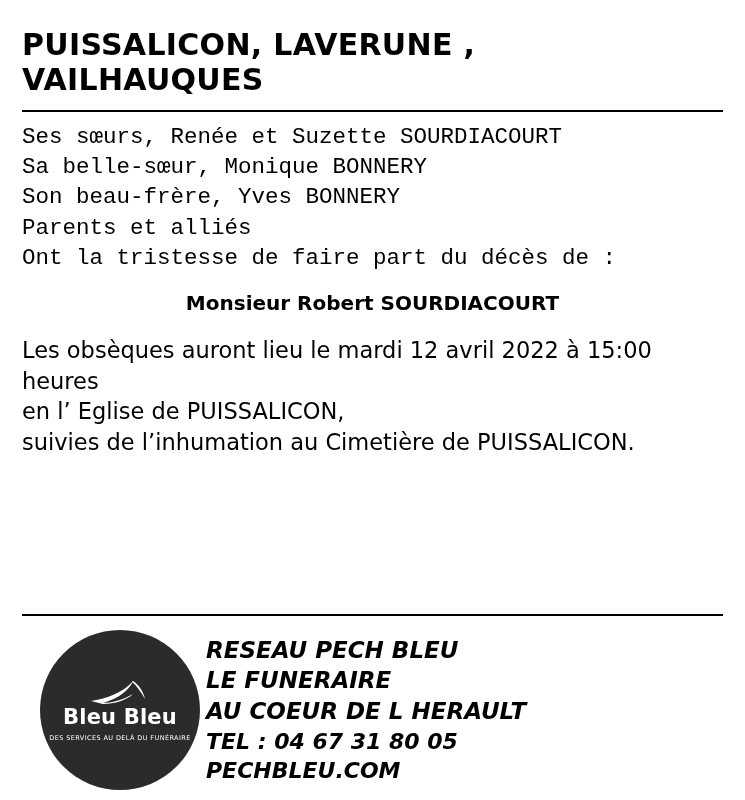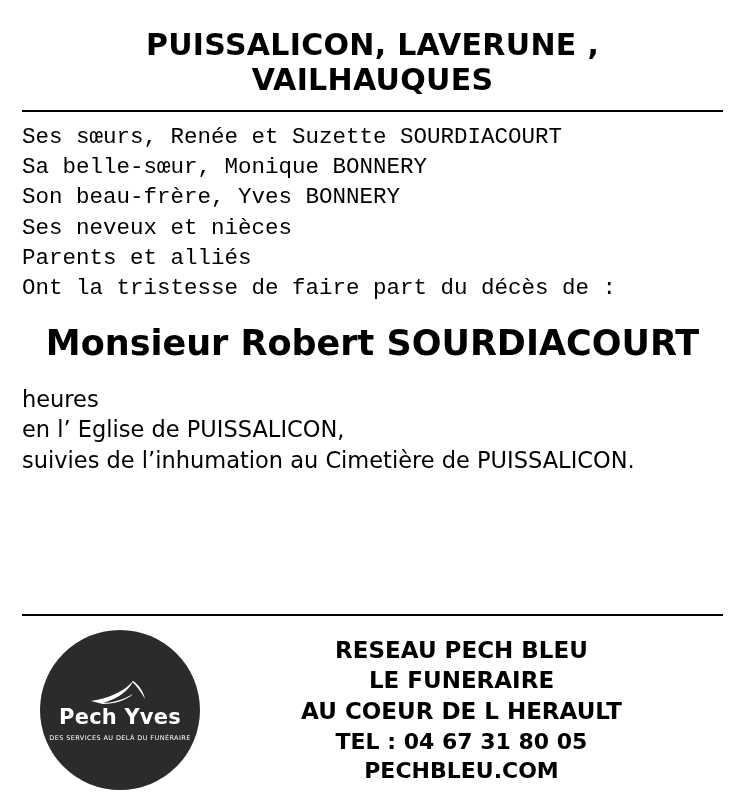--- a/index.html
+++ b/index.html
@@ -22,21 +22,20 @@
     display: flex;
     flex-direction: column;
   }
   .headline {
     font-size: 30px;
     font-weight: bold;
     line-height: 1.16;
     letter-spacing: 0.3px;
     margin: 6px 0 12px 0;
     text-transform: uppercase;
-    text-align: center;
   }
   .rule {
     border: 0;
     border-top: 2px solid #000;
     margin: 0;
     width: 100%;
   }
   .rule.thin {
     border-top-width: 2px;
   }
@@ -47,21 +46,21 @@
     font-family: Liberation Mono, monospace;
   }
   .family div {
     white-space: nowrap;
   }
   .deceased-block {
     text-align: center;
     margin-top: 18px;
   }
   .deceased-name {
-    font-size: 35px;
+    font-size: 20px;
     font-weight: bold;
     line-height: 1.2;
   }
   .deceased-age {
     font-size: 22px;
     font-weight: bold;
     font-style: italic;
     margin-top: 4px;
   }
   .ceremony {
@@ -110,21 +109,22 @@
   }
   .logo-tag {
     font-size: 6.5px;
     letter-spacing: 0.4px;
     margin-top: 6px;
     text-align: center;
     text-transform: uppercase;
   }
   .agency {
     flex: 1 1 auto;
-    text-align: center;
+    text-align: left;
+    font-style: italic;
     font-weight: bold;
     line-height: 1.33;
     padding-left: 6px;
     padding-right: 6px;
   }
   .agency .l1 { font-size: 23px; }
   .agency .l2 { font-size: 23px; }
   .agency .l3 { font-size: 23px; }
   .agency .l4 { font-size: 22px; }
   .agency .l5 { font-size: 22px; }
@@ -135,46 +135,46 @@
 <div class="notice">
 
   <div class="headline">PUISSALICON, LAVERUNE , VAILHAUQUES</div>
 
   <hr class="rule">
 
   <div class="family">
     <div>Ses sœurs, Renée et Suzette SOURDIACOURT</div>
     <div>Sa belle-sœur, Monique BONNERY</div>
     <div>Son beau-frère, Yves BONNERY</div>
-    <div>Ses neveux et nièces</div>
     <div>Parents et alliés</div>
     <div>Ont la tristesse de faire part du décès de :</div>
   </div>
 
   <div class="deceased-block">
     <div class="deceased-name">Monsieur Robert SOURDIACOURT</div>
   </div>
 
   <div class="ceremony">
+    <div>Les obsèques auront lieu le mardi 12 avril 2022 à 15:00</div>
     <div>heures</div>
     <div>en l’ Eglise de PUISSALICON,</div>
     <div>suivies de l’inhumation au Cimetière de PUISSALICON.</div>
   </div>
 
   <div class="spacer"></div>
 
   <hr class="rule thin footer-rule">
 
   <div class="footer">
     <div class="logo">
       <svg class="logo-swoosh" viewBox="0 0 62 26">
         <path d="M2 22 C 16 20, 34 14, 44 2 C 40 12, 28 20, 14 24 C 22 24, 34 21, 44 15 C 38 21, 26 25, 14 25 Z" fill="#ffffff"></path>
         <path d="M44 2 C 50 6, 54 12, 56 20 C 52 13, 48 7, 43 3 Z" fill="#ffffff"></path>
       </svg>
-      <div class="logo-name">Pech Yves</div>
+      <div class="logo-name">Bleu Bleu</div>
       <div class="logo-tag">DES SERVICES AU DELÀ DU FUNÉRAIRE</div>
     </div>
     <div class="agency">
       <div class="l1">RESEAU PECH BLEU</div>
       <div class="l2">LE FUNERAIRE</div>
       <div class="l3">AU COEUR DE L HERAULT</div>
       <div class="l4">TEL : 04 67 31 80 05</div>
       <div class="l5">PECHBLEU.COM</div>
     </div>
   </div>

